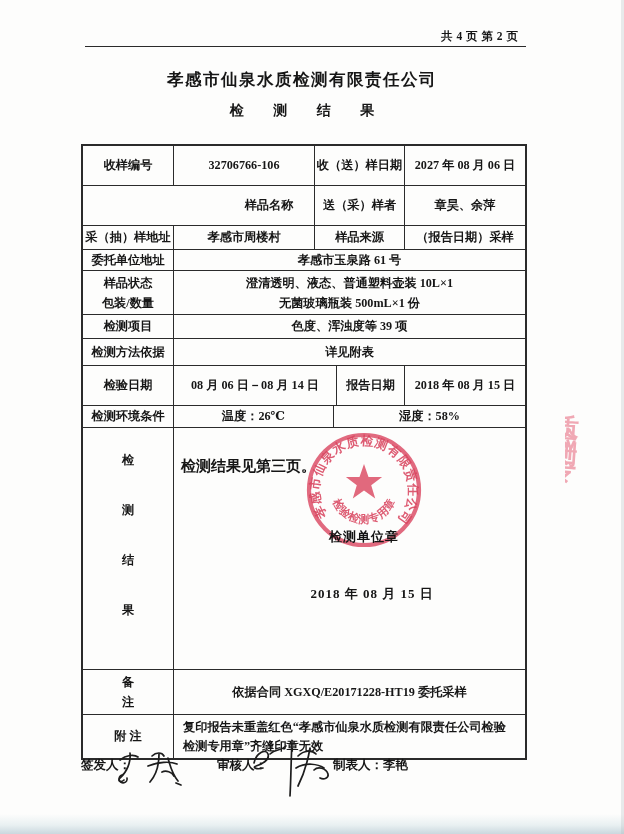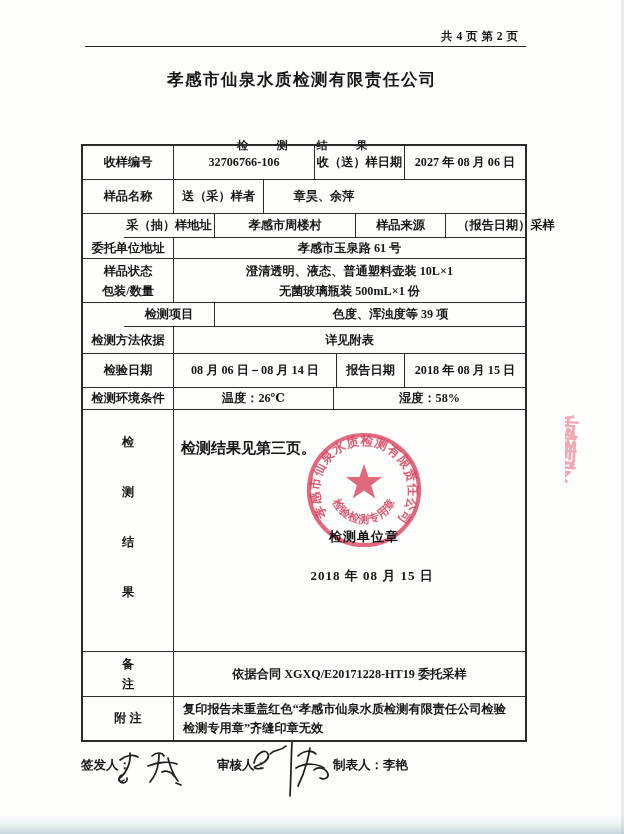--- a/index.html
+++ b/index.html
@@ -4,34 +4,34 @@
 <style>
   html,body{margin:0;padding:0;background:#ffffff;}
   .page{
     position:relative;width:624px;height:834px;background:#fdfdfc;
     font-family:"Liberation Serif","DejaVu Serif",serif;color:#161616;overflow:hidden;
   }
   
   .page-indicator{position:absolute;left:441px;top:29px;font-size:11.5px;font-weight:700;letter-spacing:.5px;}
   .header-rule{position:absolute;left:85px;top:46px;width:441px;height:0;border-top:1.6px solid #2a2a2a;}
   .company-title{position:absolute;left:0;top:69px;width:604px;text-align:center;font-size:16.5px;font-weight:700;letter-spacing:1.5px;}
-  .report-title{position:absolute;left:0;top:102px;width:604px;text-align:center;font-size:11px;font-weight:700;letter-spacing:13px;text-indent:13px;margin-top:36px;}
+  .report-title{position:absolute;left:0;top:102px;width:604px;text-align:center;font-size:14px;font-weight:700;letter-spacing:13px;text-indent:13px;}
   
   .tbl{position:absolute;left:81px;top:144px;width:446px;border:2px solid #2b2b2b;box-sizing:border-box;}
   .tr{display:flex;border-bottom:1px solid #2b2b2b;box-sizing:border-box;}
   .tr:last-child{border-bottom:none;}
   .td{border-right:1px solid #2b2b2b;box-sizing:border-box;display:flex;flex-direction:column;
       align-items:center;justify-content:center;text-align:center;
       font-size:12.2px;font-weight:700;line-height:15px;flex:0 0 auto;}
   .td:last-child{border-right:none;}
   .w-a{width:91px;}.w-b{width:141px;}.w-c{width:90px;}.w-d{width:120px;}
   .w-rest{width:351px;}
   .w-b8{width:163px;}.w-c8{width:68px;}
   .w-b9{width:160px;}.w-cd9{width:191px;}
-  .h28{height:34px;}.h24{height:24px;margin-left:41px;}.h21{height:21px;}.h44{height:44px;}
+  .h28{height:40px;justify-content:flex-end;}.h24{height:24px;}.h21{height:21px;}.h44{height:44px;}
   .h27{height:27px;}.h22{height:22px;}.h242{height:242px;}.h45{height:45px;}.h43{height:43px;}
   .two-line{line-height:20px;}
   .left-text{align-items:flex-start;text-align:left;padding:0 9px;line-height:19px;justify-content:center;}
   
   .result-label{justify-content:flex-start;padding-top:25px;gap:35px;}
   .result-cell{position:relative;align-items:flex-start;justify-content:flex-start;}
   .result-note{position:absolute;left:7px;top:31px;font-size:15px;font-weight:700;}
   .result-date{position:absolute;left:118px;top:158px;width:160px;text-align:center;font-size:13px;font-weight:700;letter-spacing:1px;}
   
   .stamp-svg{position:absolute;left:294px;top:420px;width:140px;height:140px;z-index:4;}

